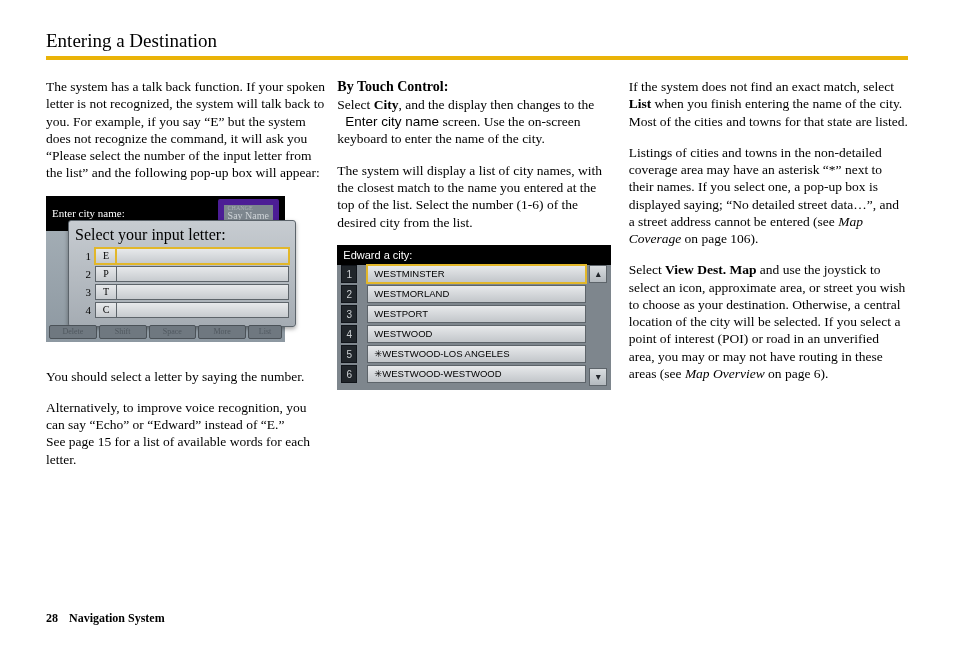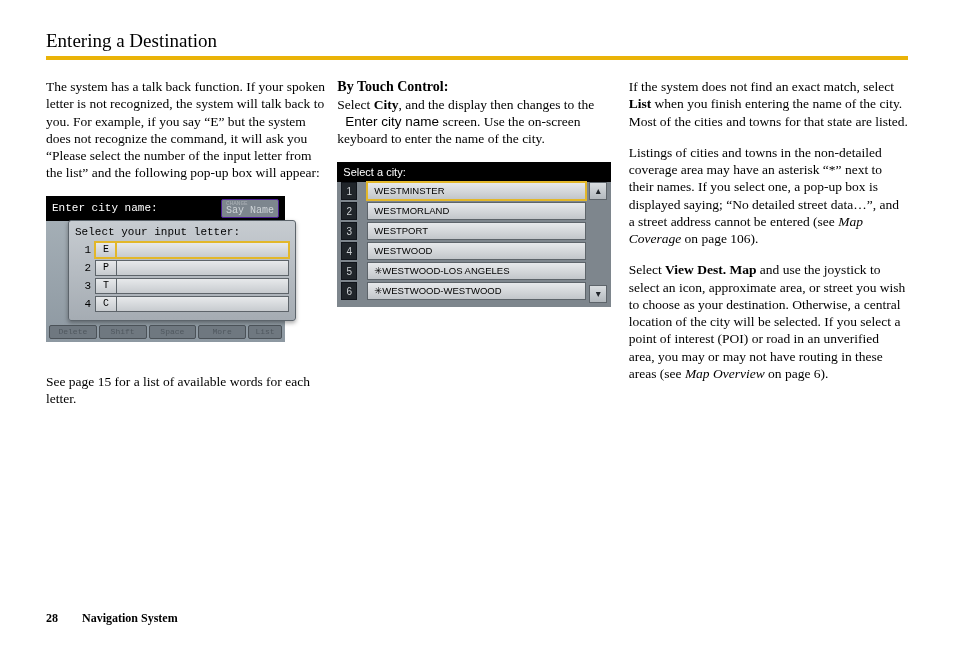--- a/index.html
+++ b/index.html
@@ -36,55 +36,55 @@
   .bold { font-weight: bold; }
   .sans { font-family: Arial, Helvetica, sans-serif; margin-left: 8px; }
   .italic { font-style: italic; }
 
   
   .screenshot1 {
     width: 239px;
     height: 146px;
     background: linear-gradient(to bottom, #a9b3ba 0%, #8d98a1 100%);
     position: relative;
-    font-family: Liberation Mono, monospace;
-    margin: 4px 0 14px 0;
+    font-family: Liberation Serif, serif;
+    margin: 4px 0 26px 0;
   }
   .s1-header {
     background: #000;
     color: #fff;
     font-size: 11px;
     padding: 3px 6px;
     display: flex;
     justify-content: space-between;
     align-items: center;
   }
   .s1-say {
     background: #7d868e;
     color: #cfd4d8;
     font-size: 10px;
-    border: 1px solid #4c1d95;
+    border: 6px solid #4c1d95;
     padding: 1px 4px;
     border-radius: 2px;
     line-height: 1;
   }
   .s1-say .chg { font-size: 6px; display:block; line-height:0.9; color:#aab0b5;}
   .s1-popup {
     position: absolute;
     top: 24px;
     left: 22px;
     width: 228px;
     background: linear-gradient(to bottom, #c7ccd1, #a5acb3);
     border: 1px solid #5c646b;
     border-radius: 3px;
     padding: 4px 6px 6px 6px;
     box-shadow: 0 2px 4px rgba(0,0,0,.35);
   }
   .s1-popup-title {
-    font-size: 11px;
+    font-size: 16px;
     color: #000;
     margin-bottom: 3px;
   }
   .s1-row { display: flex; align-items: center; margin-bottom: 2px; }
   .s1-num {
     width: 16px;
     text-align: right;
     font-size: 11px;
     color: #000;
     margin-right: 4px;
@@ -199,21 +199,21 @@
     line-height: 16px;
     color: #20252a;
   }
 
   .footer {
     position: absolute;
     bottom: 26px;
     left: 46px;
     font-size: 12px;
   }
-  .footer .pg { font-weight: bold; margin-right: 21px; }
+  .footer .pg { font-weight: bold; margin-right: 8px; }
   .footer .sec { font-weight: bold; text-align: center; }
 </style>
 </head>
 <body>
 
 <div class="page-title">Entering a Destination</div>
 
 <div class="columns">
 
   <div class="col">
@@ -252,34 +252,36 @@
       </div>
       <div class="s1-bottom">
         <div class="s1-btn">Delete</div>
         <div class="s1-btn">Shift</div>
         <div class="s1-btn">Space</div>
         <div class="s1-btn">More</div>
         <div class="s1-btn list">List</div>
       </div>
     </div>
 
-    <p>
-      <br>
+    <p>You should select a letter by saying the number.</p>
+    <p>
+      <span>Alternatively, to improve voice recognition, you can say “Echo” or “Edward” instead of “E.”</span><br>
       <span>See page 15 for a list of available words for each letter.</span>
     </p>
   </div>
 
   <div class="col">
     <p>
       <span class="subhead">By Touch Control:</span><br>
       <span>Select </span><span class="bold">City</span><span>, and the display then changes to the </span><span class="sans">Enter city name</span><span> screen. Use the on-screen keyboard to enter the name of the city.</span>
     </p>
+    <p>The system will display a list of city names, with the closest match to the name you entered at the top of the list. Select the number (1-6) of the desired city from the list.</p>
 
     <div class="screenshot2">
-      <div class="s2-header">Select a city:</div>
+      <div class="s2-header">Edward a city:</div>
       <div class="s2-body">
         <div class="s2-list">
           <div class="s2-row hl">
             <div class="s2-num">1</div>
             <div class="s2-cell">WESTMINSTER</div>
           </div>
           <div class="s2-row">
             <div class="s2-num">2</div>
             <div class="s2-cell">WESTMORLAND</div>
           </div>

